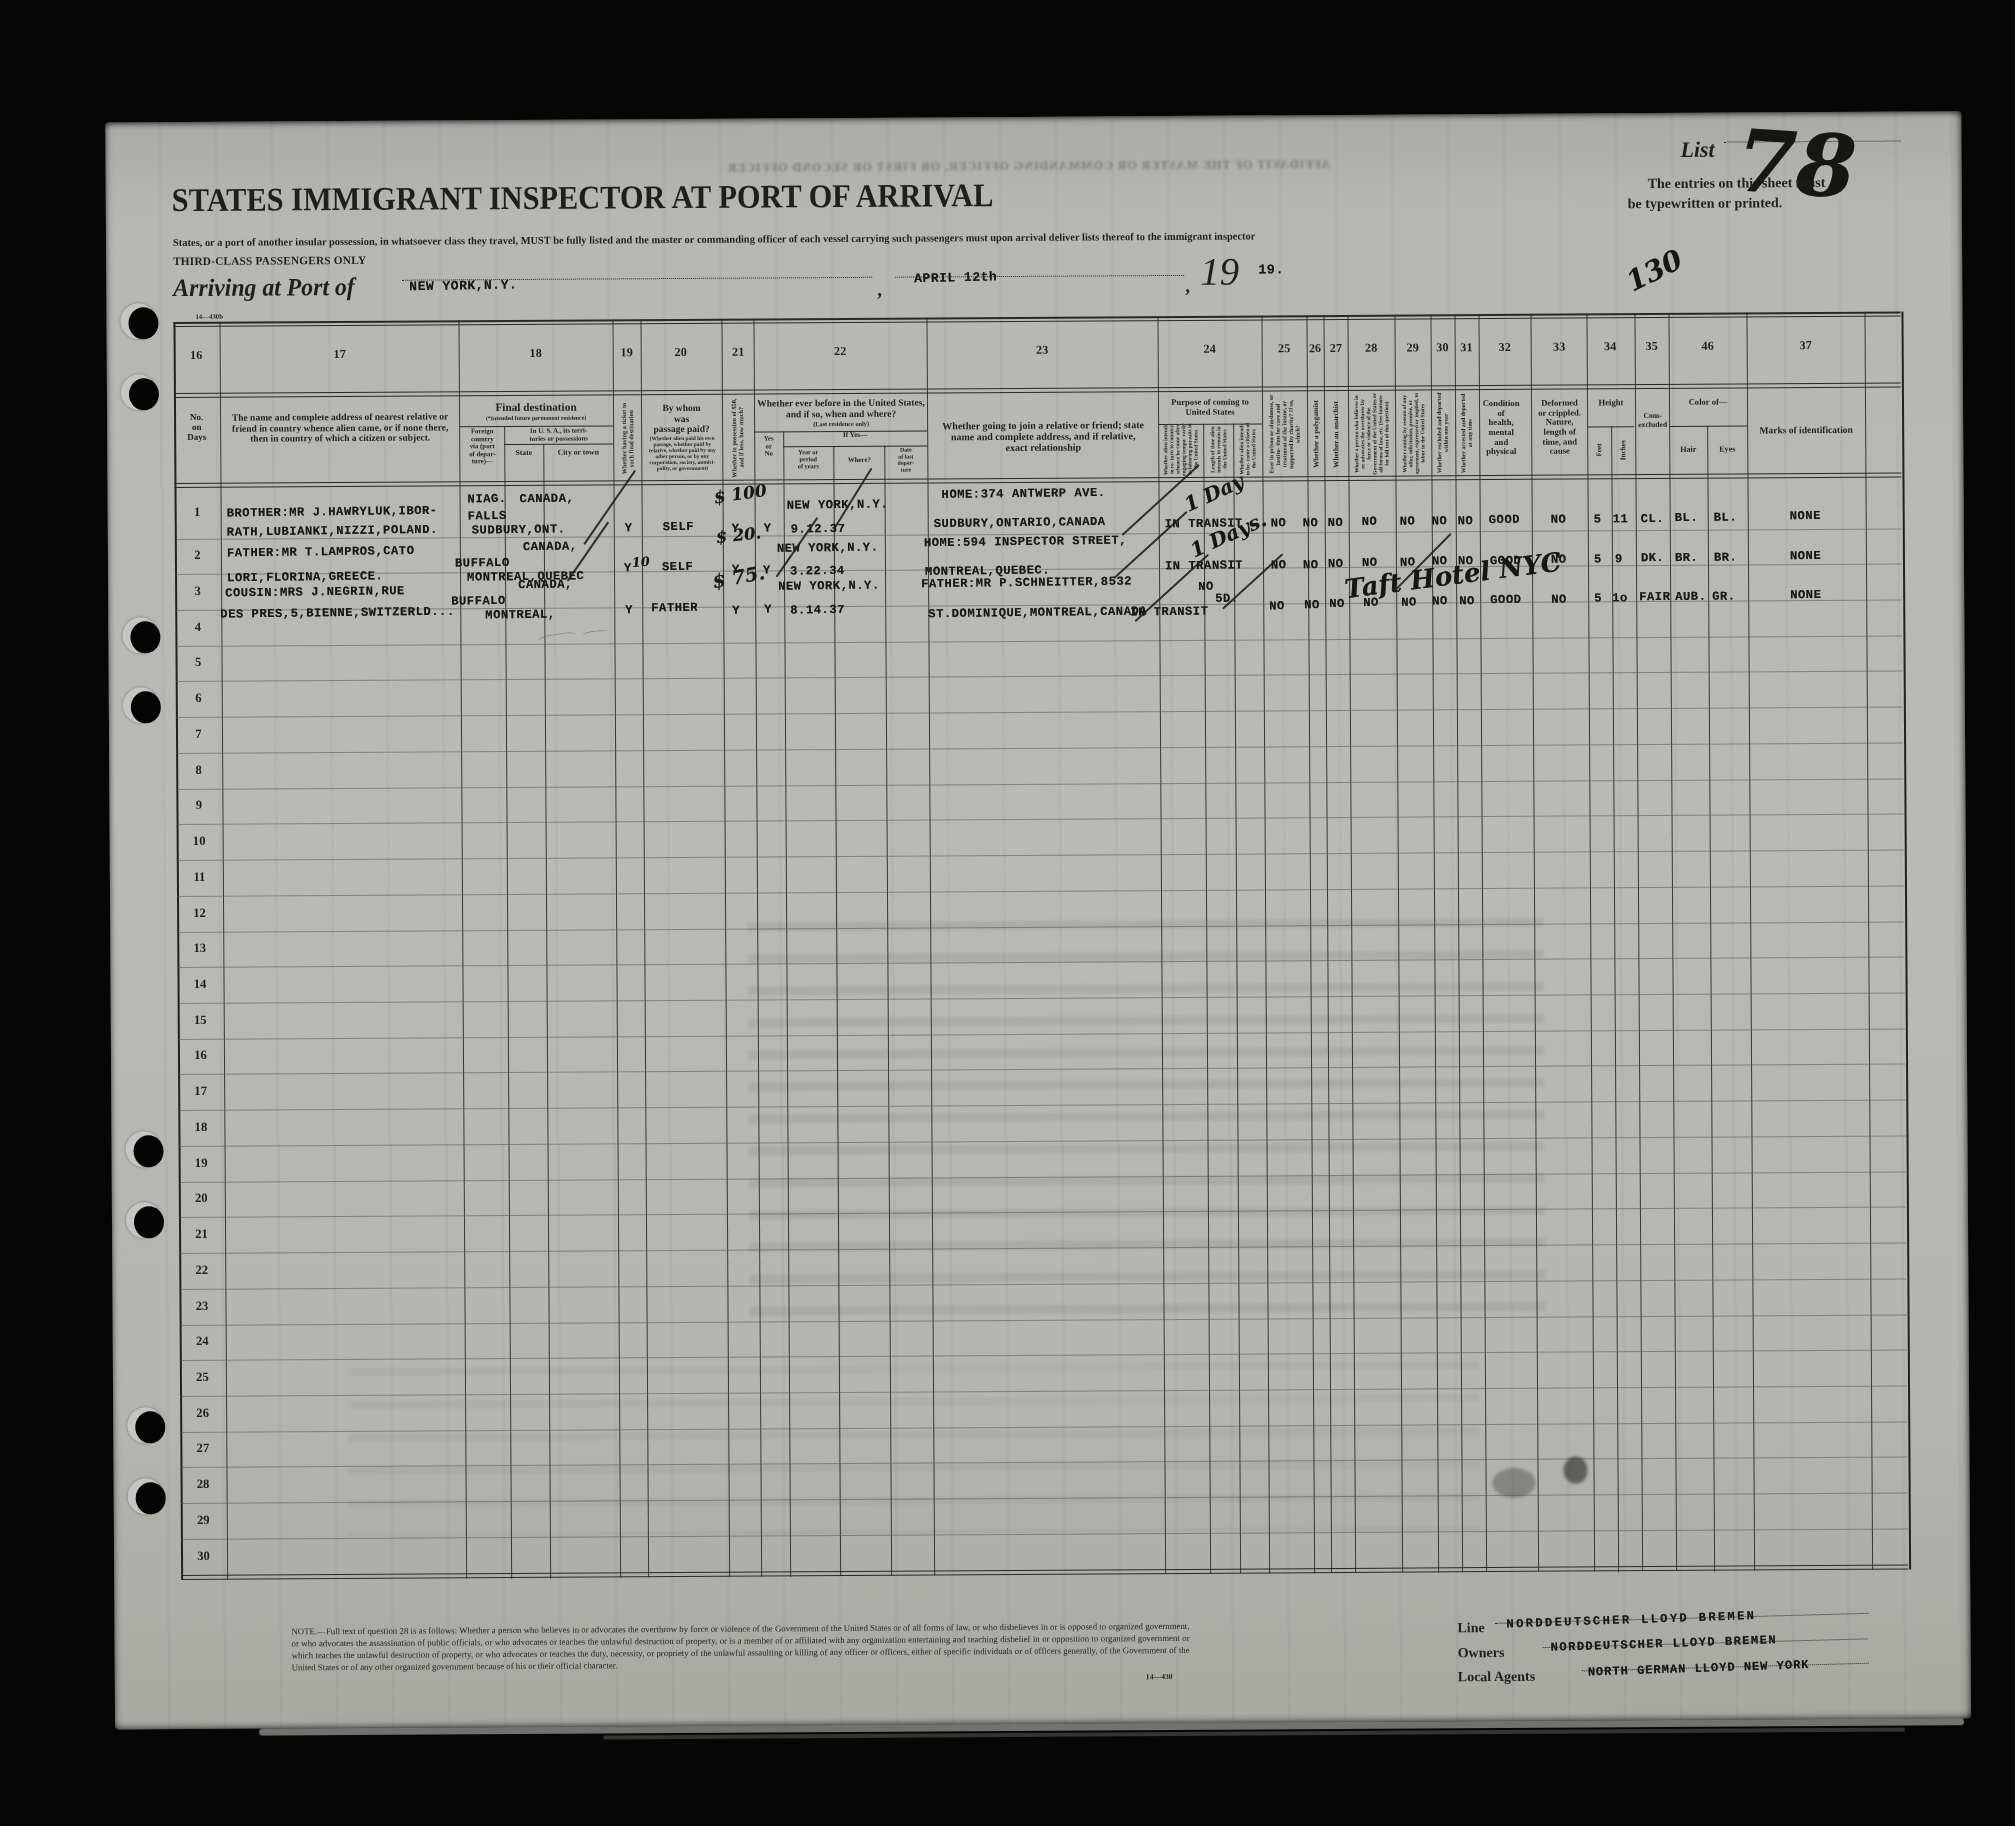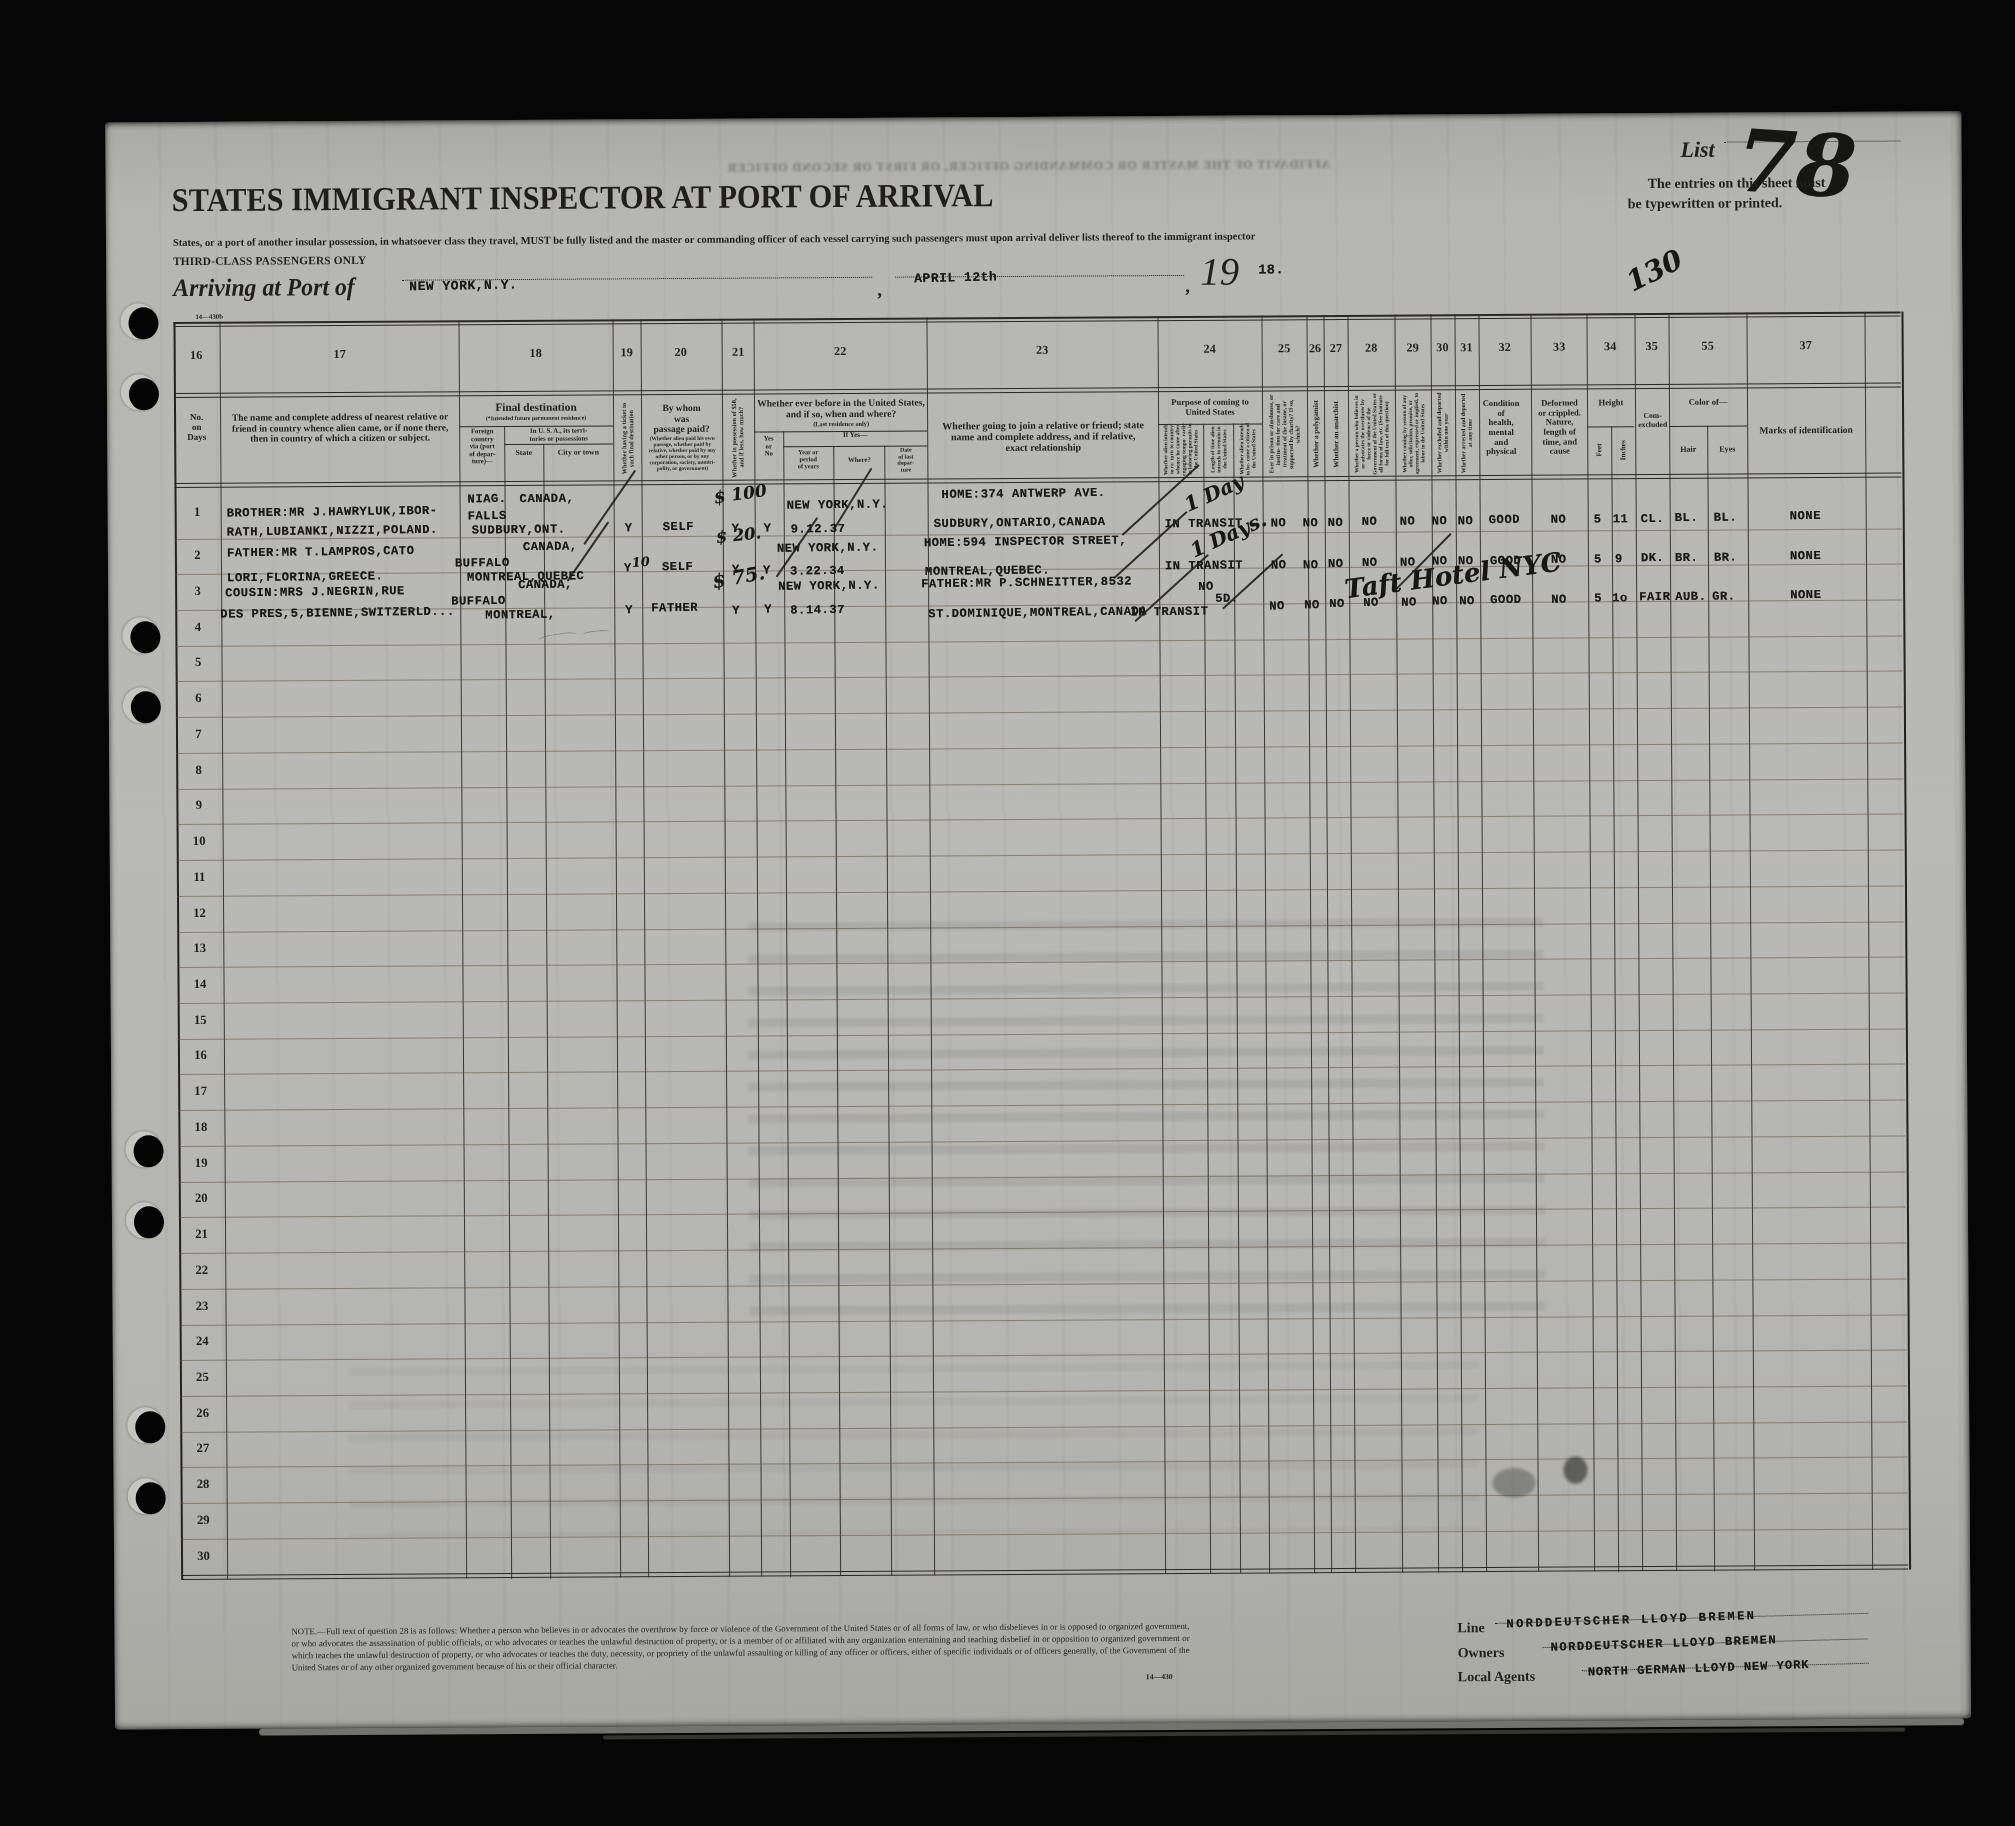--- a/index.html
+++ b/index.html
@@ -65,21 +65,21 @@
 
   <div class="abs printed" style="left:176px;top:269px;font-size:25px;font-weight:bold;font-style:italic;white-space:nowrap;
               transform:scaleX(.95);transform-origin:left;">Arriving at Port of</div>
   <div class="t" style="left:412px;top:275px;font-size:13px;transform:rotate(-.6deg);">NEW YORK,N.Y.</div>
   <div class="dotline" style="left:405px;top:276px;width:470px;"></div>
   <div class="abs printed" style="left:880px;top:278px;font-size:19px;font-weight:bold;">,</div>
   <div class="t" style="left:917px;top:270px;font-size:13px;transform:rotate(-1deg);">APRIL 12th</div>
   <div class="dotline" style="left:898px;top:276px;width:289px;"></div>
   <div class="abs printed" style="left:1188px;top:276px;font-size:19px;font-weight:bold;">,</div>
   <div class="abs printed" style="left:1203px;top:250px;font-size:39px;font-style:italic;">19</div>
-  <div class="t" style="left:1261px;top:264px;font-size:13.6px;">18.</div>
+  <div class="t" style="left:1261px;top:264px;font-size:13.6px;">19.</div>
   <div class="abs printed" style="left:198px;top:308px;font-size:6.8px;font-weight:bold;">14—430b</div>
 
   <div id="table-layer" class="abs" style="left:0;top:0;">
       <div class="vline heavy" style="left: 176px; top: 317px; height: 1258px;"></div>
       <div class="vline" style="left: 222px; top: 317px; height: 1258px;"></div>
       <div class="vline" style="left: 461px; top: 317px; height: 1258px;"></div>
       <div class="vline" style="left: 615px; top: 317px; height: 1258px;"></div>
       <div class="vline" style="left: 643px; top: 317px; height: 1258px;"></div>
       <div class="vline" style="left: 724px; top: 317px; height: 1258px;"></div>
       <div class="vline" style="left: 756px; top: 317px; height: 1258px;"></div>
@@ -167,21 +167,21 @@
       <div class="num" style="left: 1309px; top: 343px; width: 16.7px;">26</div>
       <div class="num" style="left: 1326px; top: 343px; width: 24.4px;">27</div>
       <div class="num" style="left: 1350px; top: 343px; width: 47px;">28</div>
       <div class="num" style="left: 1397px; top: 343px; width: 36px;">29</div>
       <div class="num" style="left: 1433px; top: 343px; width: 23.5px;">30</div>
       <div class="num" style="left: 1457px; top: 343px; width: 23.5px;">31</div>
       <div class="num" style="left: 1481px; top: 343px; width: 52px;">32</div>
       <div class="num" style="left: 1533px; top: 343px; width: 57px;">33</div>
       <div class="num" style="left: 1589px; top: 343px; width: 47px;">34</div>
       <div class="num" style="left: 1637px; top: 343px; width: 34px;">35</div>
-      <div class="num" style="left: 1671px; top: 343px; width: 78px;">55</div>
+      <div class="num" style="left: 1671px; top: 343px; width: 78px;">46</div>
       <div class="num" style="left: 1749px; top: 343px; width: 118px;">37</div>
       <div class="h" style="left: 177px; top: 407px; width: 43px; height: 68px; font-size: 9px;"><span>No.
 on
 Days</span></div>
       <div class="h" style="left: 228px; top: 408px; width: 228px; height: 68px; font-size: 9.5px;"><span>The name and complete address of nearest relative or friend in country whence alien came, or if none there, then in country of which a citizen or subject.</span></div>
       <div class="h" style="left: 462px; top: 398px; width: 152px; height: 13.6px; font-size: 11.3px;"><span>Final destination</span></div>
       <div class="h" style="left: 462px; top: 412px; width: 152px; height: 9px; font-size: 5.9px;"><span>(*Intended future permanent residence)</span></div>
       <div class="h" style="left: 463px; top: 424px; width: 42px; height: 53px; font-size: 6.8px;"><span>Foreign
 country
 via (port

